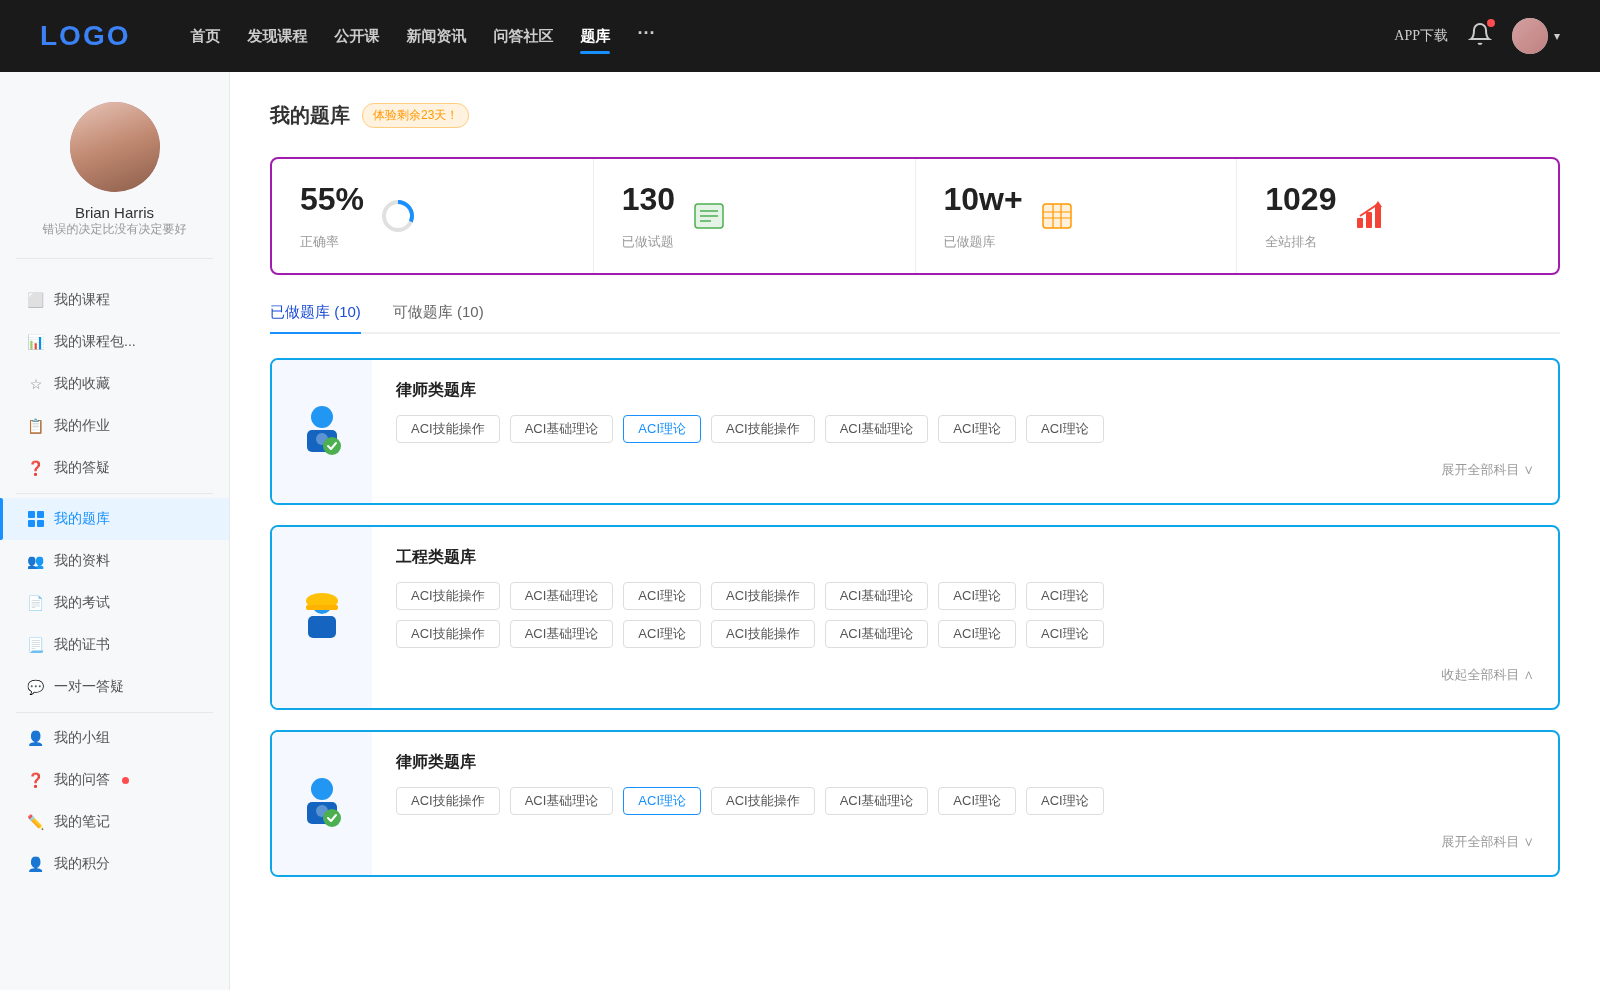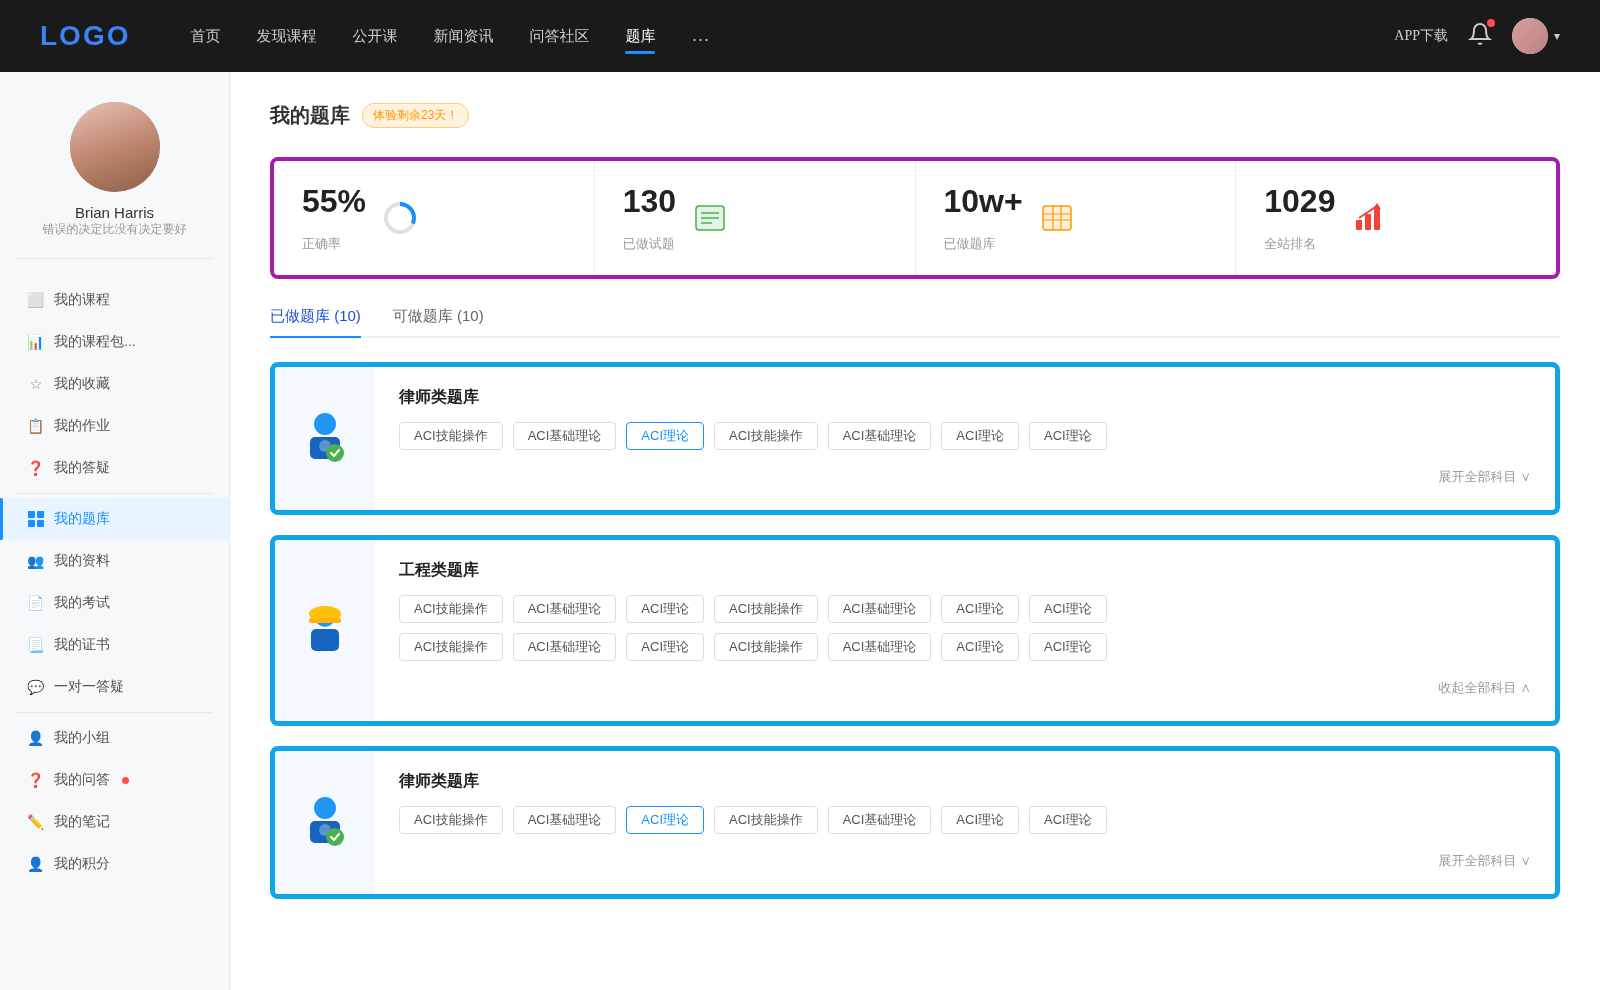--- a/index.html
+++ b/index.html
@@ -18,23 +18,24 @@
     }
     .navbar-logo {
       color: #3b82f6;
       font-size: 28px;
       font-weight: bold;
       margin-right: 60px;
       letter-spacing: 2px;
     }
     .navbar-nav {
       display: flex;
-      align-items: flex-end;
-      gap: 36px;
+      align-items: flex-start;
+      gap: 27px;
       flex: 1;
+      font-weight: bold;
     }
     .nav-item {
       color: #ccc;
       font-size: 15px;
       cursor: pointer;
       padding: 4px 0;
       position: relative;
     }
     .nav-item.active {
       color: white;
@@ -225,21 +226,21 @@
       border-radius: 12px;
       padding: 3px 10px;
       font-size: 12px;
     }
 
     
     .stats-row {
       display: flex;
       gap: 0;
       margin-bottom: 28px;
-      border: 4px solid #a21caf;
+      border: 2px solid #a21caf;
       border-radius: 8px;
       overflow: hidden;
     }
     .stat-card {
       flex: 1;
       padding: 22px 28px;
       display: flex;
       align-items: center;
       gap: 16px;
       border-right: 1px solid #eee;
@@ -283,21 +284,21 @@
       content: '';
       position: absolute;
       bottom: -2px;
       left: 0; right: 0;
       height: 2px;
       background: #1890ff;
     }
 
     
     .bank-card {
-      border: 5px solid #0ea5e9;
+      border: 2px solid #0ea5e9;
       border-radius: 8px;
       margin-bottom: 20px;
       overflow: hidden;
     }
     .bank-card-inner {
       display: flex;
       gap: 0;
     }
     .bank-icon-area {
       width: 100px;

